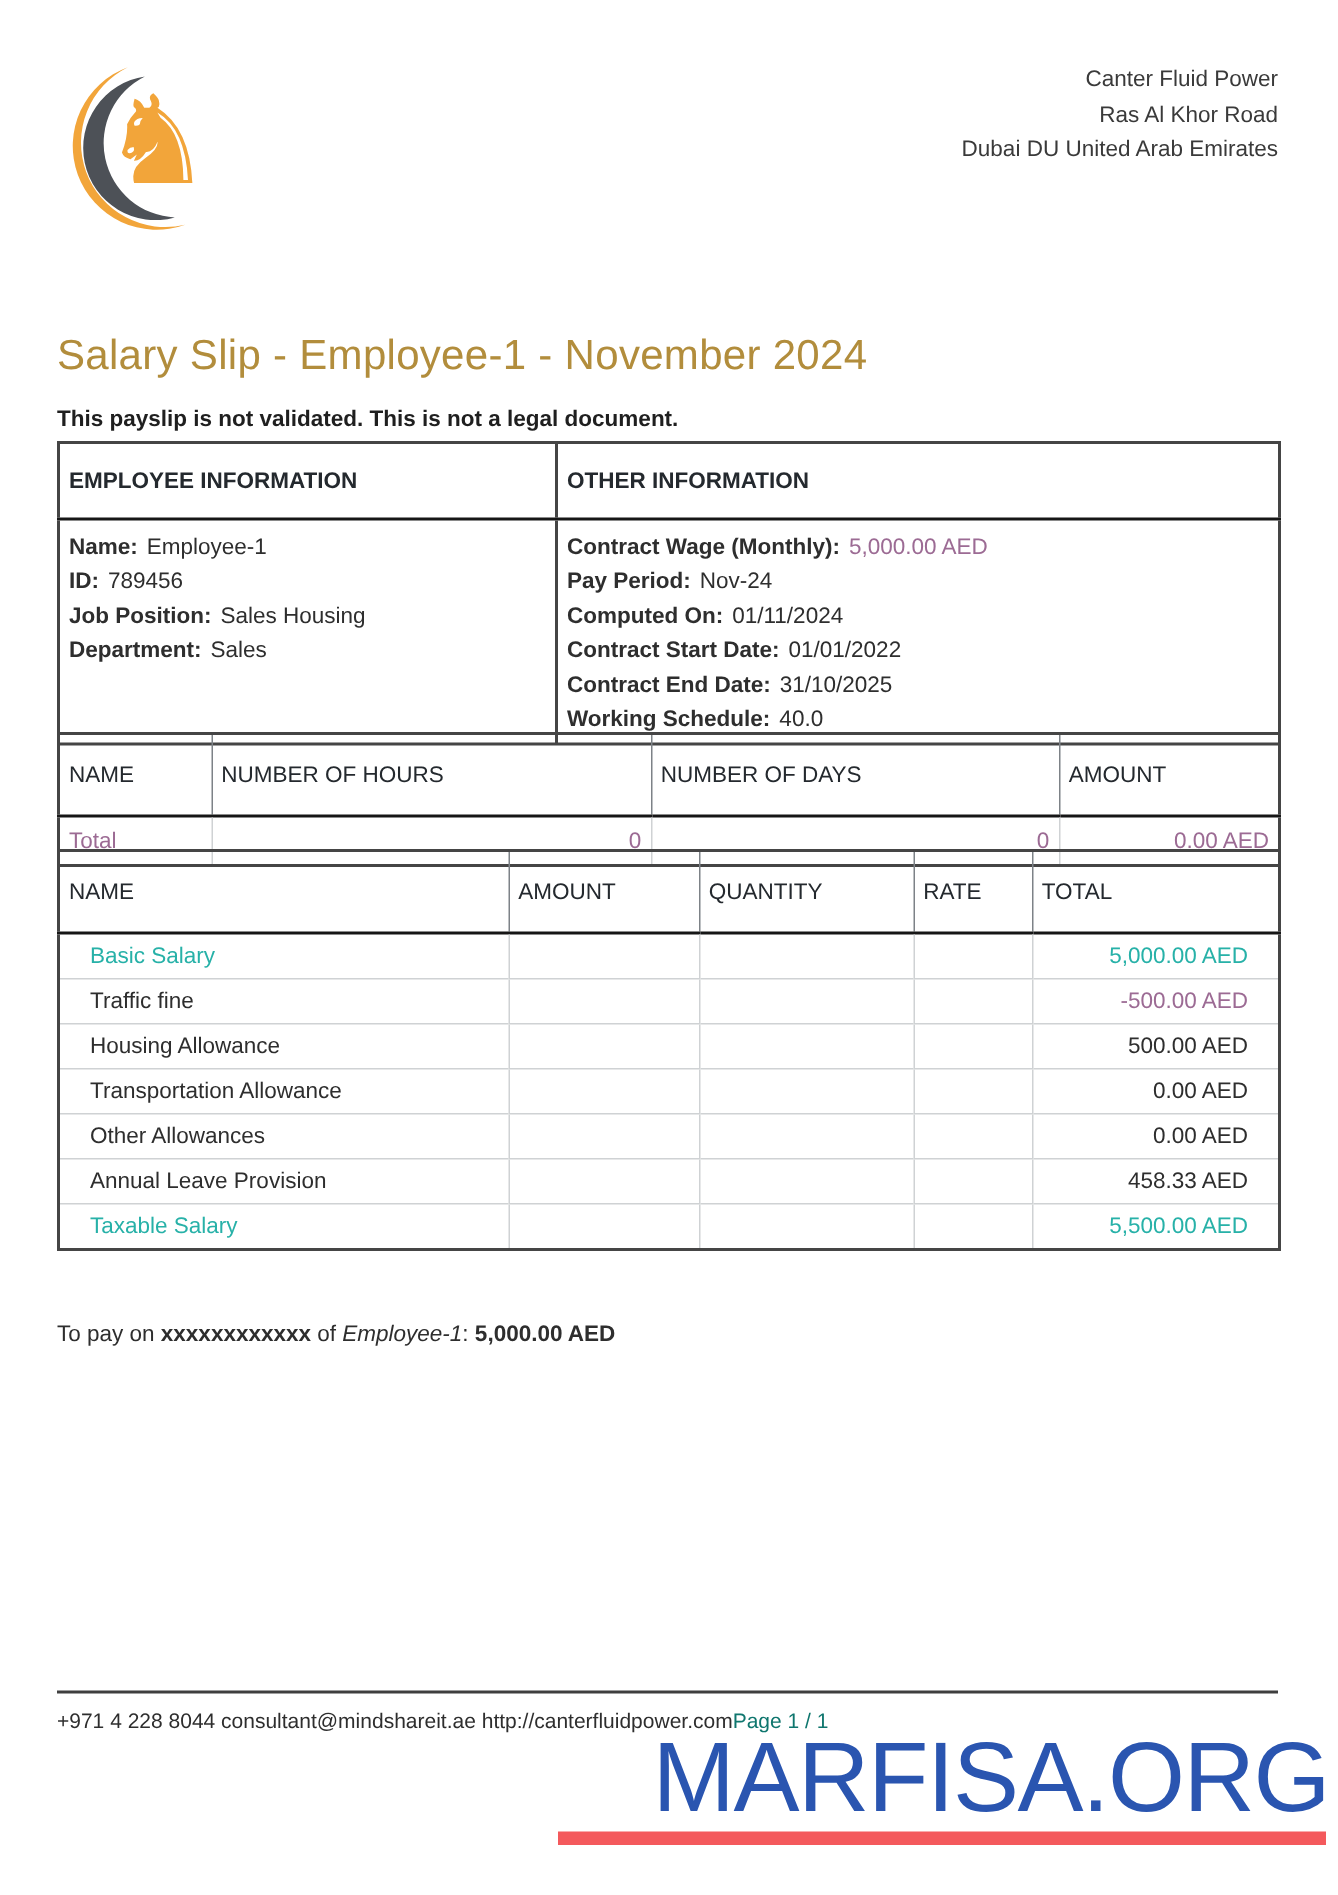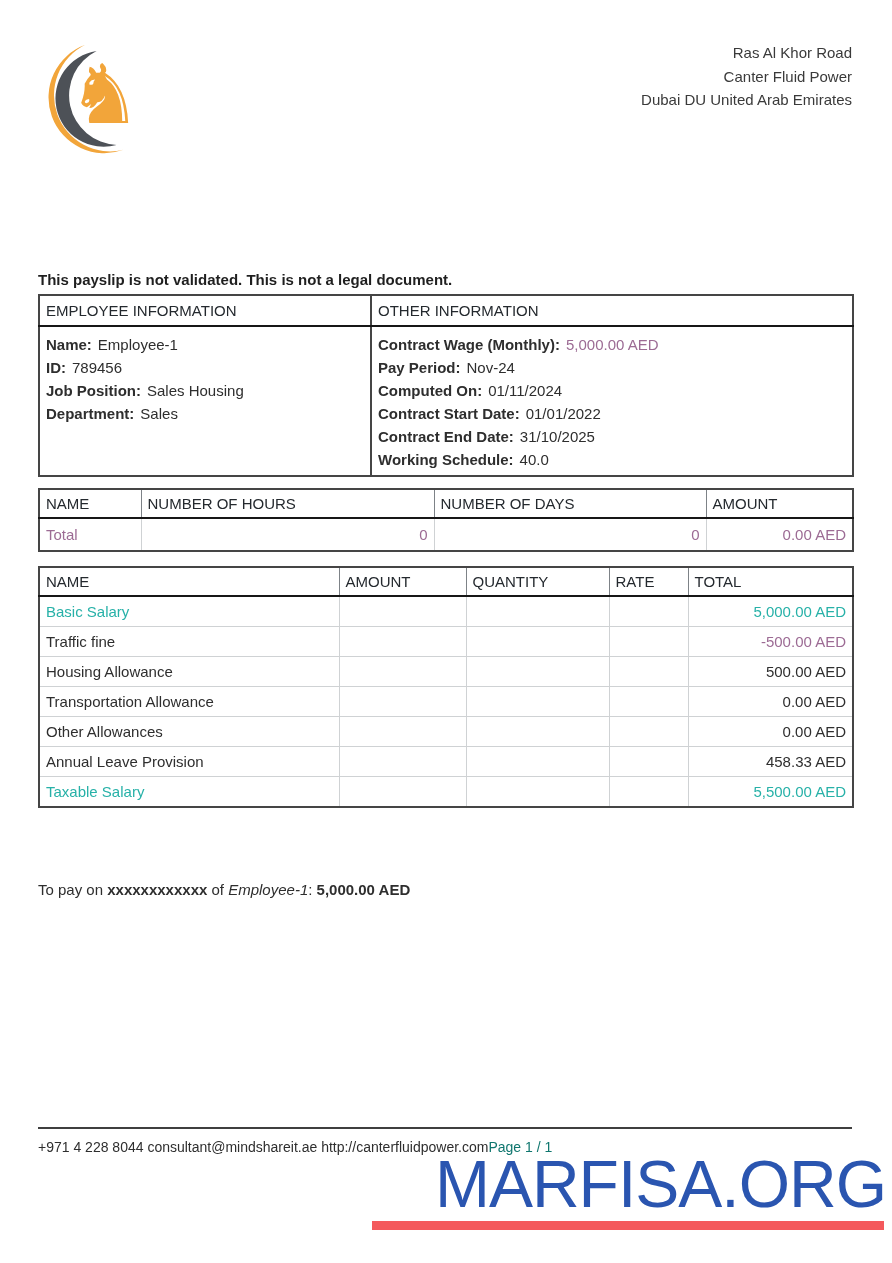--- a/index.html
+++ b/index.html
@@ -15,37 +15,37 @@
   .address { position:absolute; top:41px; right:40px; text-align:right;
              font-size:15px; line-height:23.5px; color:#3a3a3a; }
   
   .title { position:absolute; left:38px; top:221px; margin:0; font-size:28px;
            font-weight:500; letter-spacing:0.2px; }
   .disclaimer { position:absolute; left:38px; top:271px; margin:0; font-size:15px;
                 font-weight:bold; color:#1f1f1f; }
   
   table { border-collapse:collapse; table-layout:fixed; font-size:15px; }
   .info-table { position:absolute; left:38px; top:294px; width:814px; border:2px solid #454545; }
-  .info-table th { font-weight:normal; text-align:left; padding:6px 6px; color:#24292e;
+  .info-table th { font-weight:bold; text-align:left; padding:16px 6px; color:#24292e;
                    border-bottom:2px solid #161616; border-left:2px solid #454545; }
   .info-table th:first-child { border-left:none; }
   .info-table td { vertical-align:top; padding:6px 6px 4px 6px; height:138px;
                    line-height:23px; border-left:2px solid #454545; }
   .info-table td:first-child { border-left:none; }
   .field .lbl { font-weight:bold; margin-right:6px; }
   .data-table { position:absolute; left:38px; width:814px; border:2px solid #454545; }
-  .data-table th { font-weight:normal; padding:5px 6px; color:#24292e; text-align:left;
+  .data-table th { font-weight:normal; padding:18px 6px; color:#24292e; text-align:left;
                    border-bottom:2px solid #161616; border-left:1px solid #7d8287; }
   .data-table th:first-child { border-left:none; }
   .data-table td { padding:7px 6px; border-left:1px solid #cfd2d4; border-top:1px solid #cfd2d4; }
   .data-table td:first-child { border-left:none; }
   .data-table th.num { text-align:left; }
   #worked-table { top:488px; }
   #salary-table { top:566px; }
-  #salary-table td { padding:6px 6px; }
+  #salary-table td { padding:6px 20px; }
   
   .pay-note { position:absolute; left:38px; top:866px; font-size:15px; }
   .pay-note b { font-weight:bold; }
   .pay-note i { font-style:italic; }
   
   .footer-rule { position:absolute; left:38px; top:1127px; width:814px; height:0;
                  border-top:2px solid #3f3f3f; }
   .footer { position:absolute; left:38px; right:28px; top:1139px; display:flex;
             font-size:14px; }
   
@@ -60,25 +60,26 @@
 
   <div class="logo">
     <svg viewBox="0 0 100 118">
       <path id="crescent-orange" transform="rotate(-20 50 59)" d="M58 2 A57 57 0 1 0 58 116 A57.35 57.35 0 0 1 58 2 Z" style="fill: rgb(242, 165, 58);"></path>
       <path id="crescent-dark" transform="rotate(-12 50 59)" d="M60 10 A49.1 49.1 0 1 0 60 108 A50.6 50.6 0 0 1 60 10 Z" style="fill: rgb(77, 81, 87);"></path>
     </svg>
     <span class="horse-glyph" id="horse-glyph" style="color: rgb(242, 165, 58);">♞</span>
   </div>
 
   <div class="address">
+    <div>Canter Fluid Power</div>
     <div>Ras Al Khor Road</div>
-    <div>Canter Fluid Power</div>
     <div>Dubai DU United Arab Emirates</div>
   </div>
 
+  <h1 class="title" id="page-title" style="color: rgb(178, 141, 60);">Salary Slip - Employee-1 - November 2024</h1>
   <p class="disclaimer">This payslip is not validated. This is not a legal document.</p>
 
   <table class="info-table">
     <colgroup>
         <col style="width:332px">
         <col style="width:482px">
       </colgroup>
     <thead>
       <tr>
         <th>EMPLOYEE INFORMATION</th>

